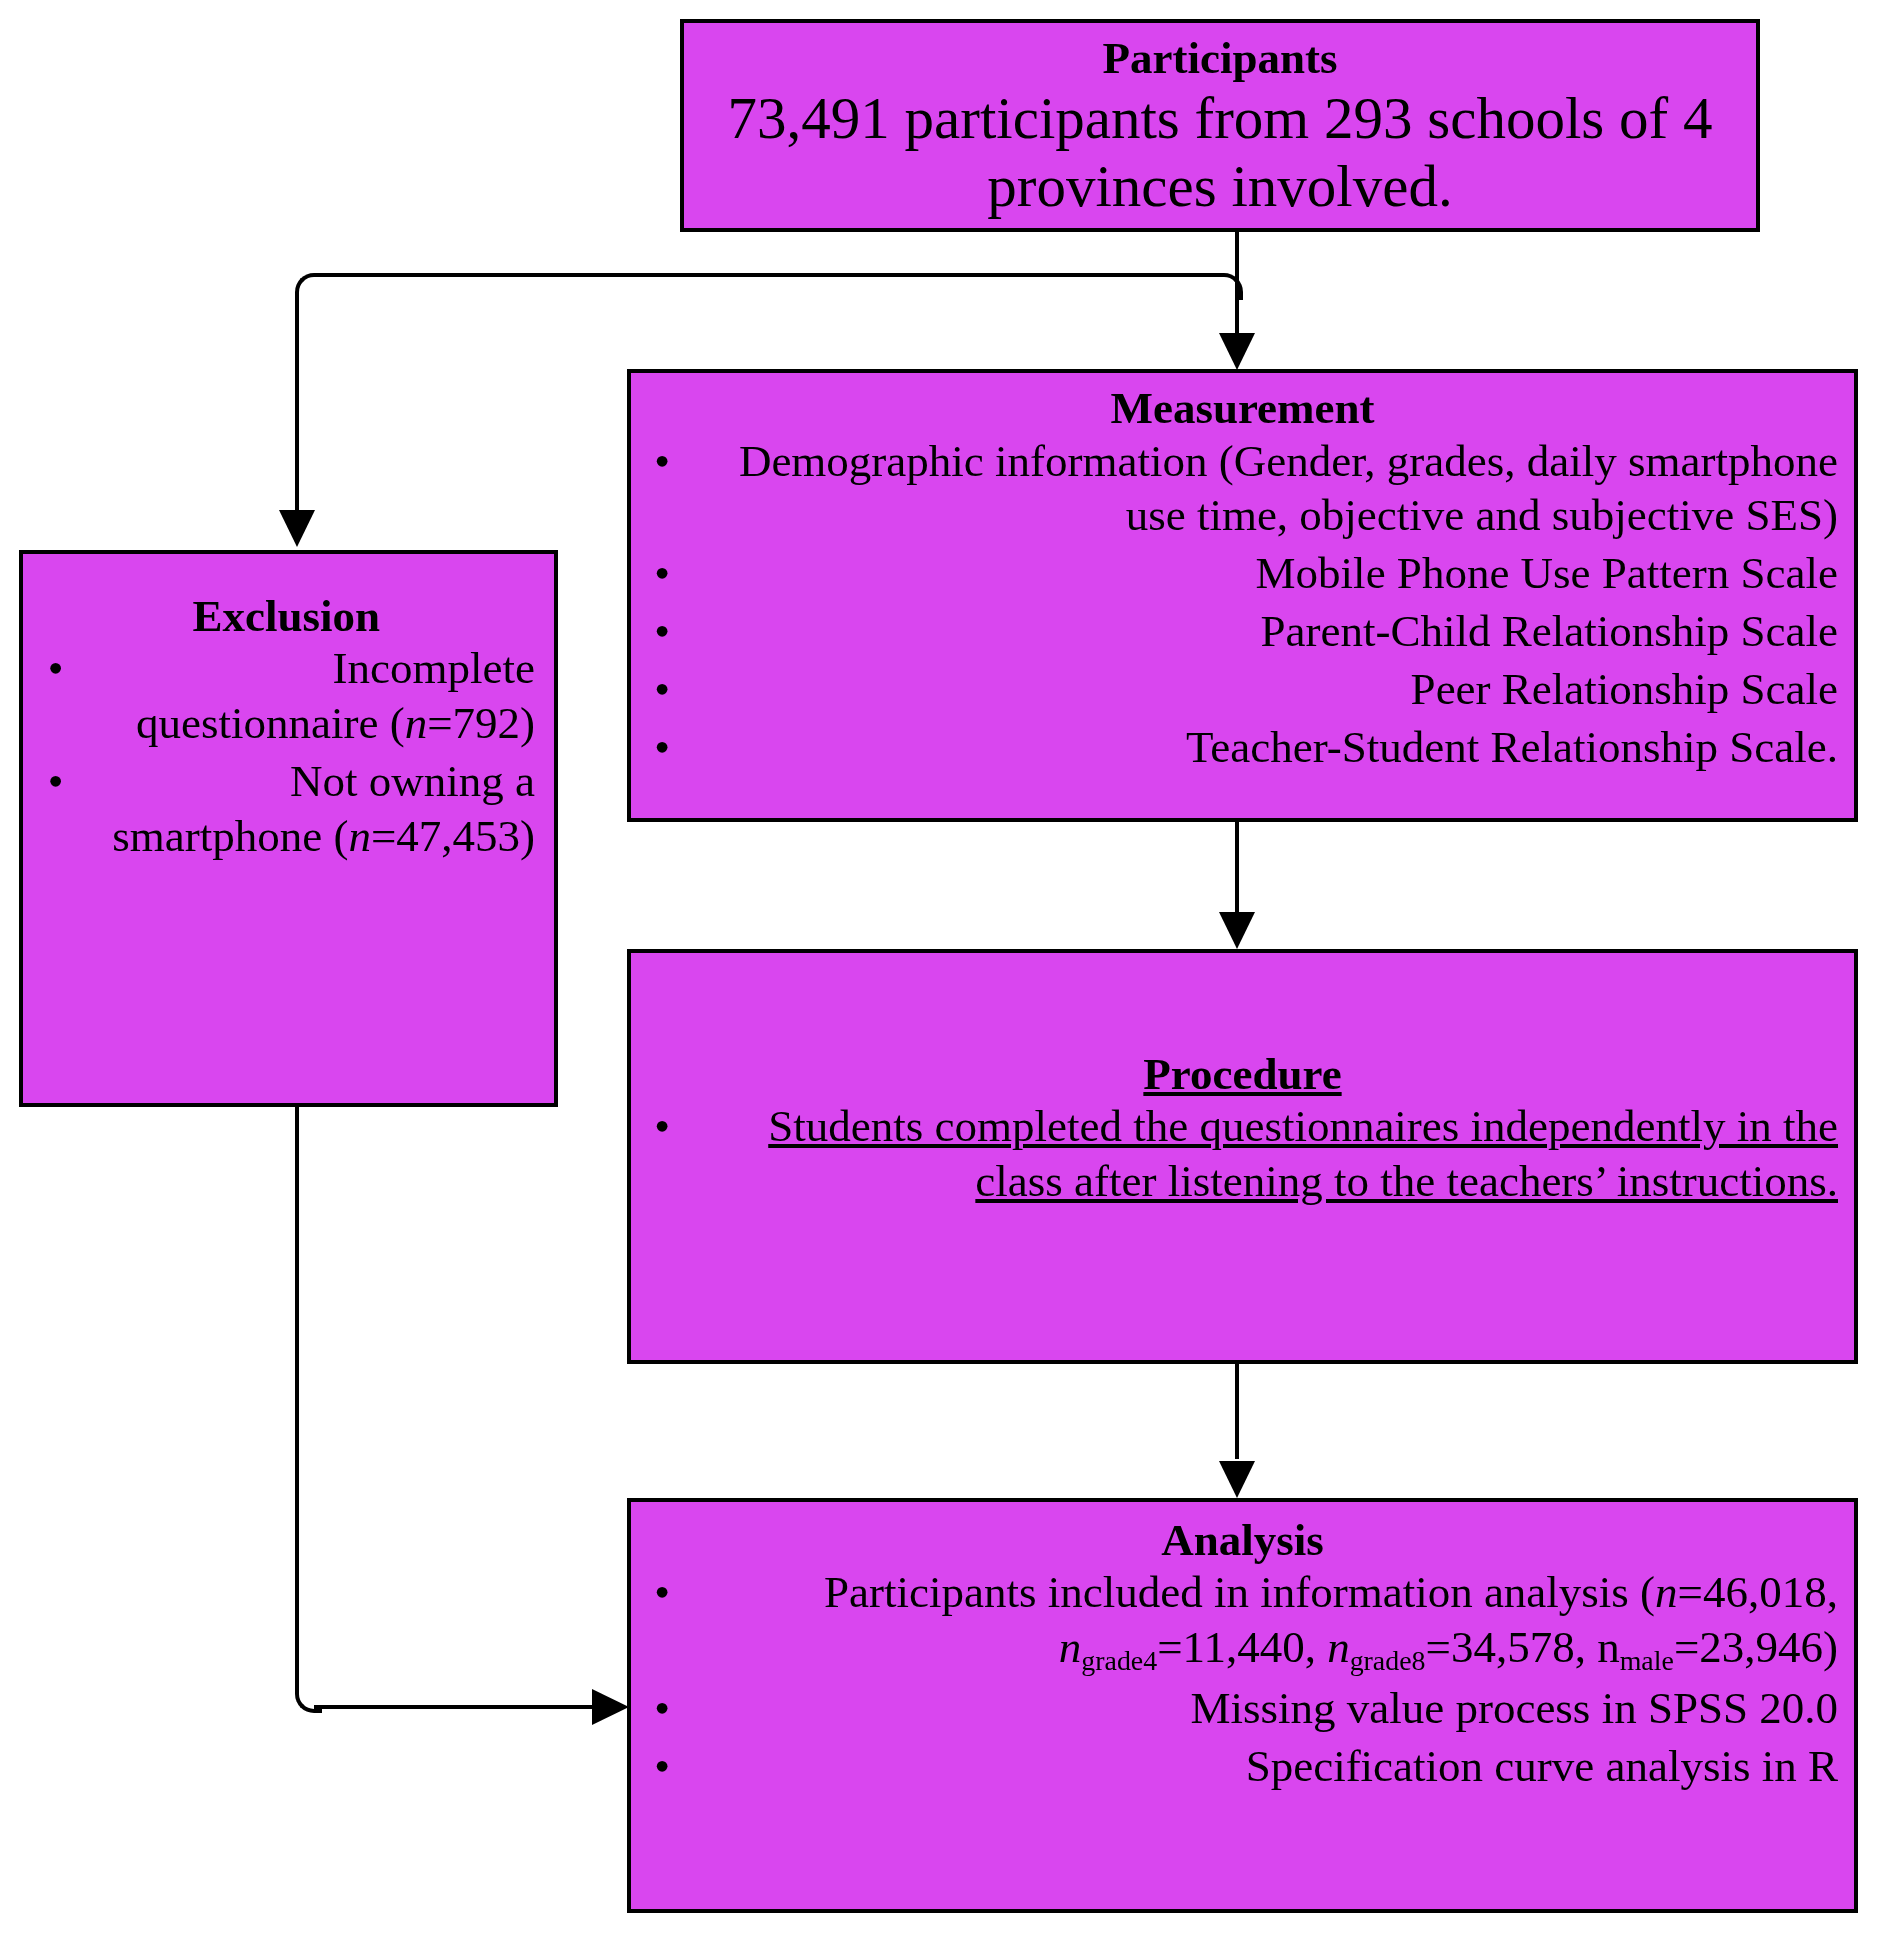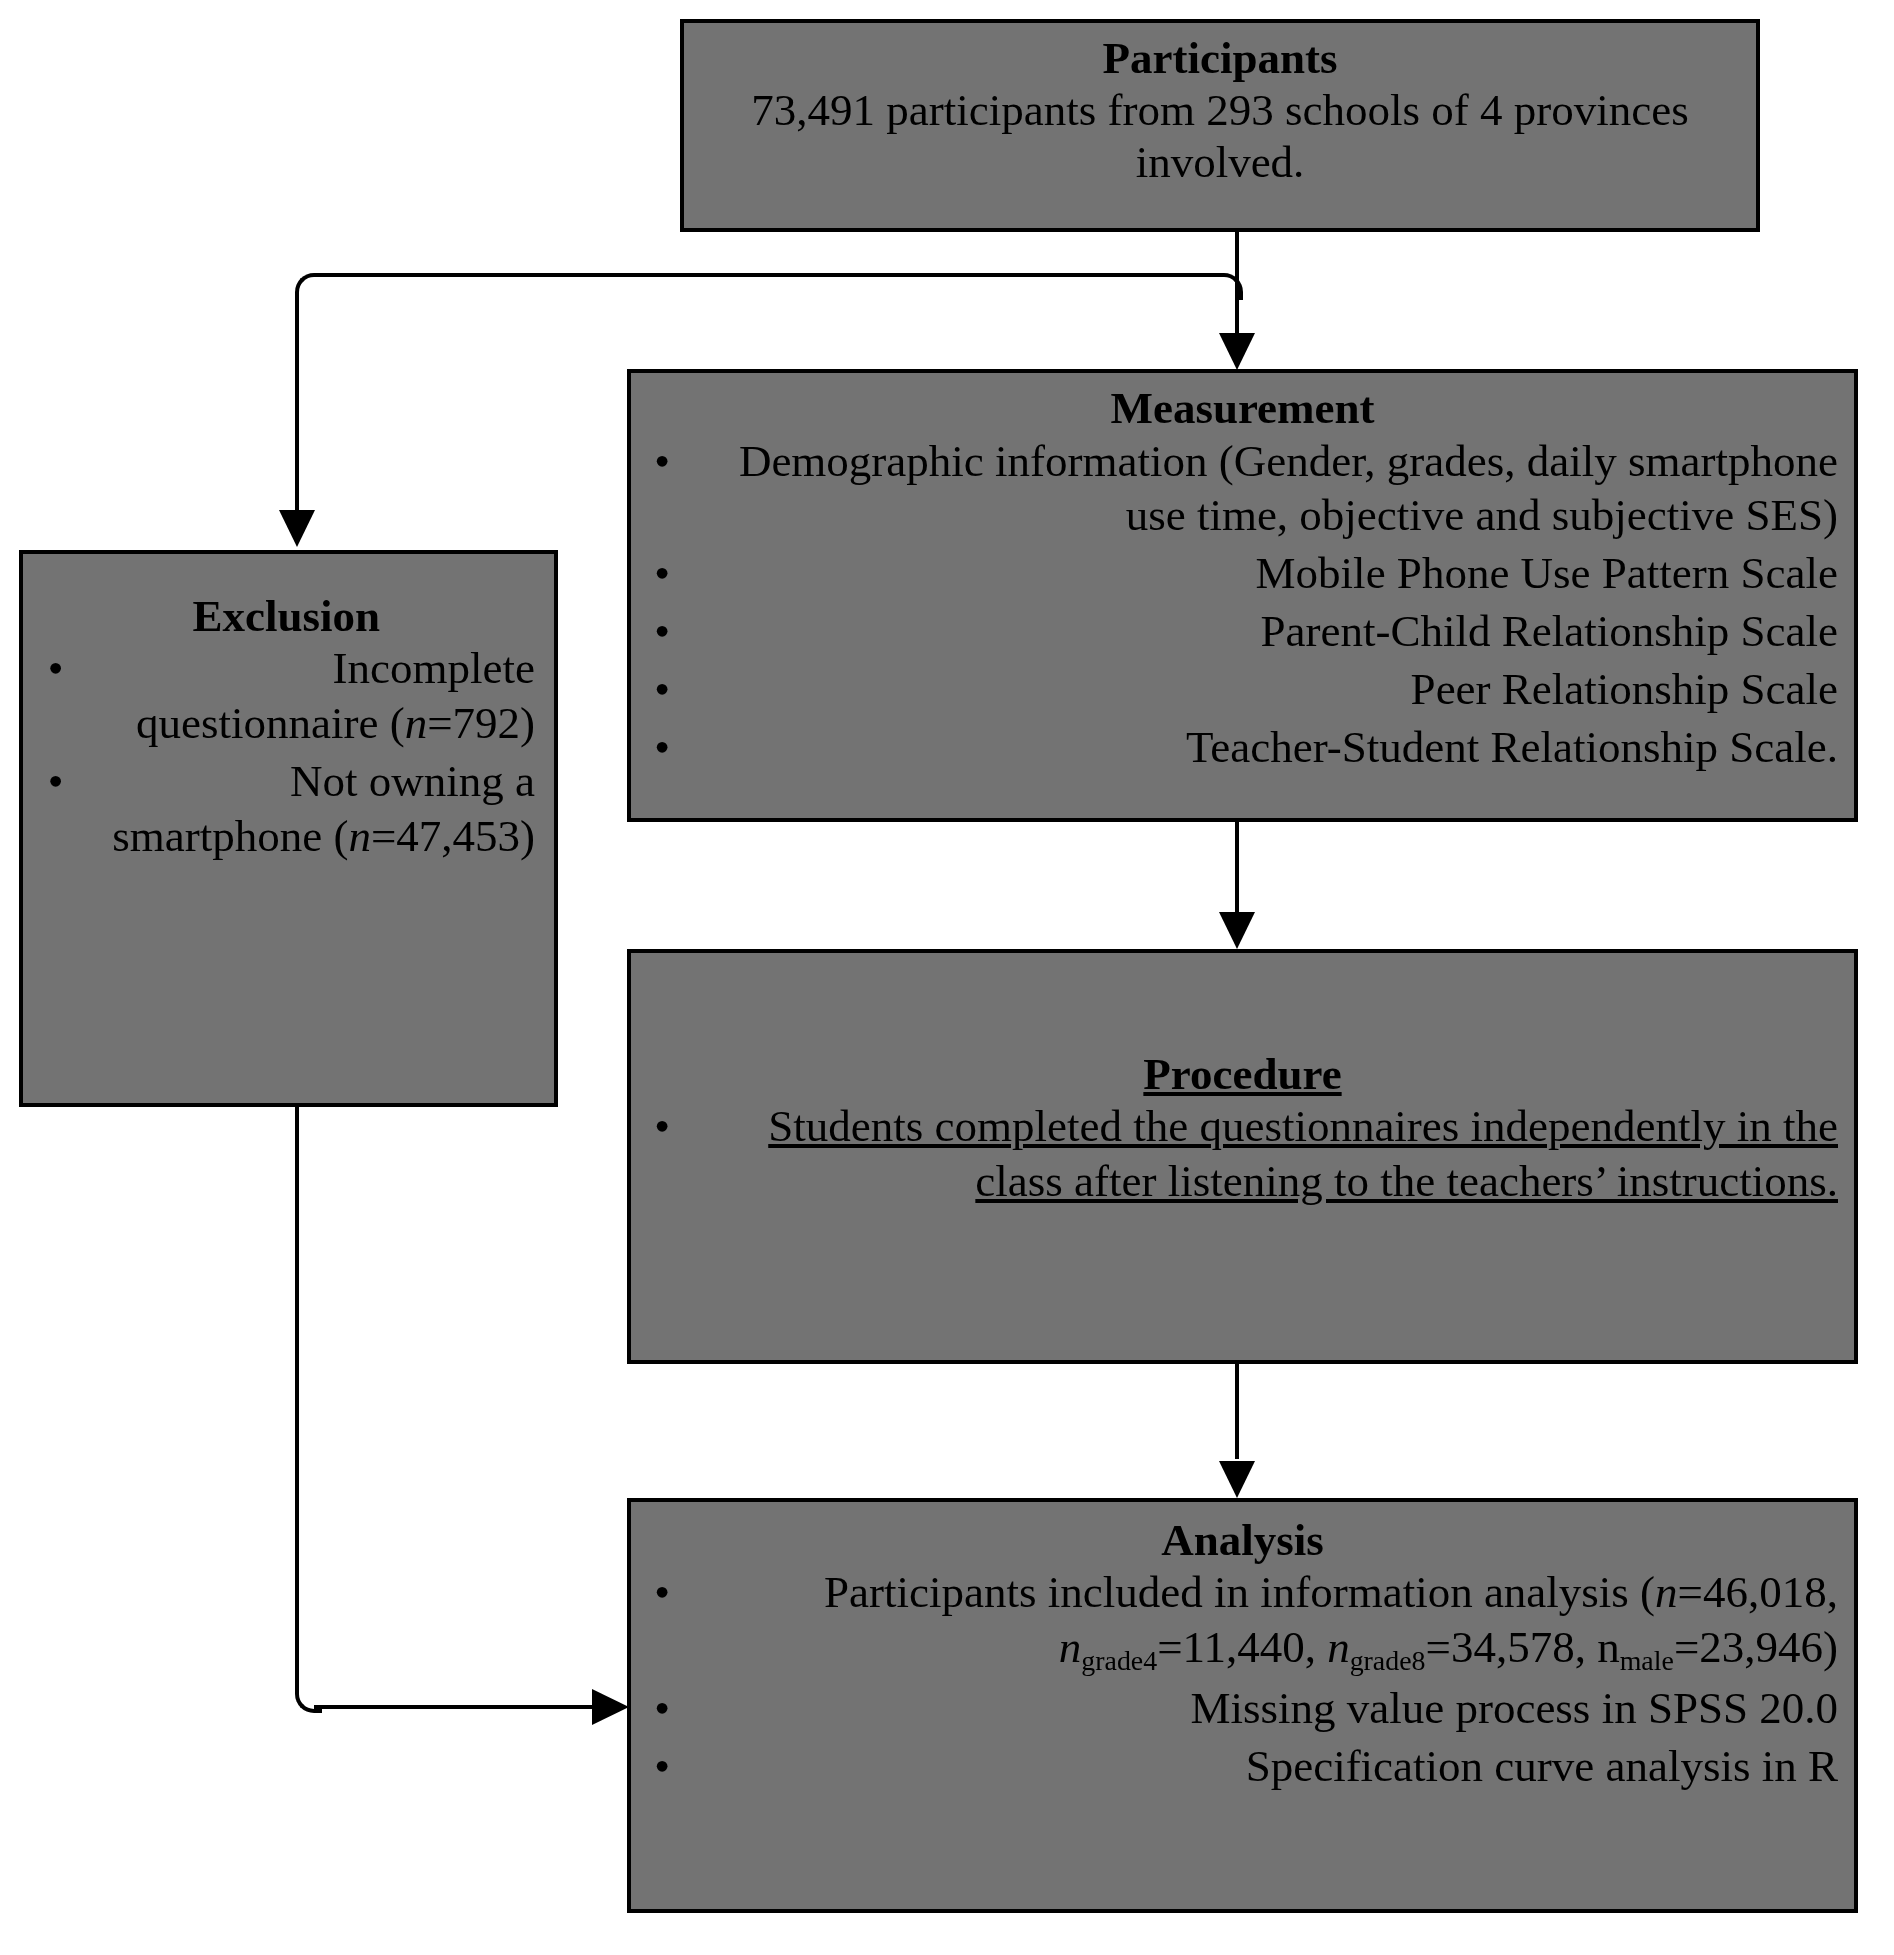--- a/index.html
+++ b/index.html
@@ -14,34 +14,34 @@
     height: 1955px;
     background: #ffffff;
     font-family: "Liberation Serif", "DejaVu Serif", serif;
     color: #000000;
     overflow: hidden;
   }
   .box {
     position: absolute;
     box-sizing: border-box;
     border: 4.4px solid #000000;
-    background: #737373;
+    background: #d946ef;
     z-index: 3;
   }
   .box-title {
     text-align: center;
     font-weight: bold;
     font-size: 45px;
     line-height: 1.12;
     margin: 0;
     padding: 0;
   }
   .box-para {
     text-align: center;
-    font-size: 45px;
+    font-size: 59px;
     line-height: 1.16;
     margin: 0;
     padding: 0;
   }
   ul.blist {
     list-style: none;
     margin: 0;
     padding: 0;
   }
   ul.blist > li {

